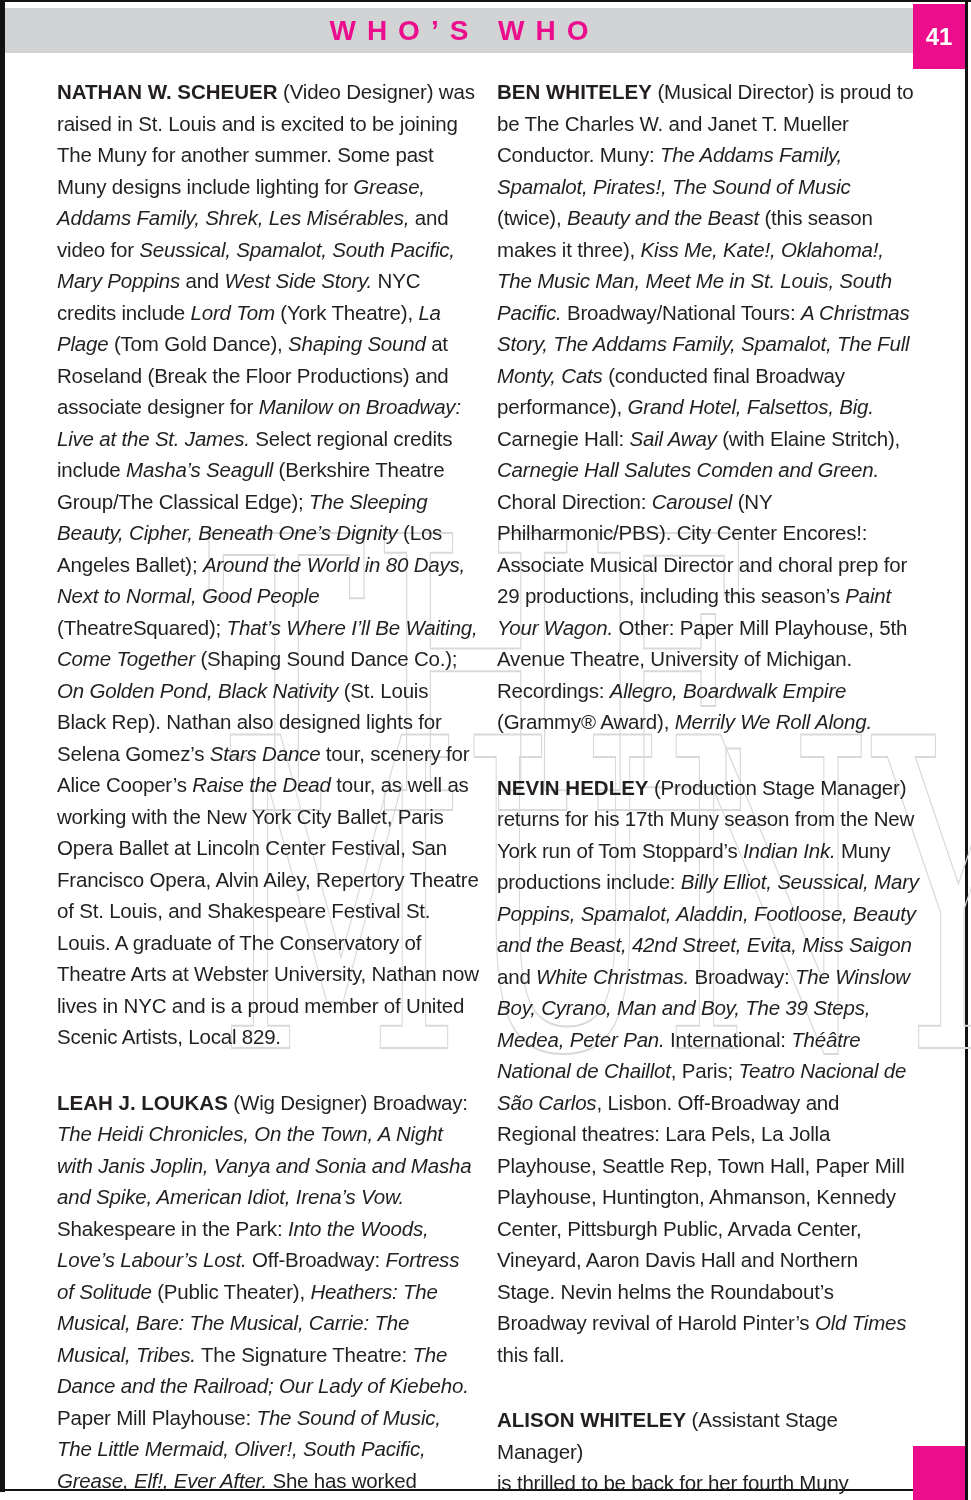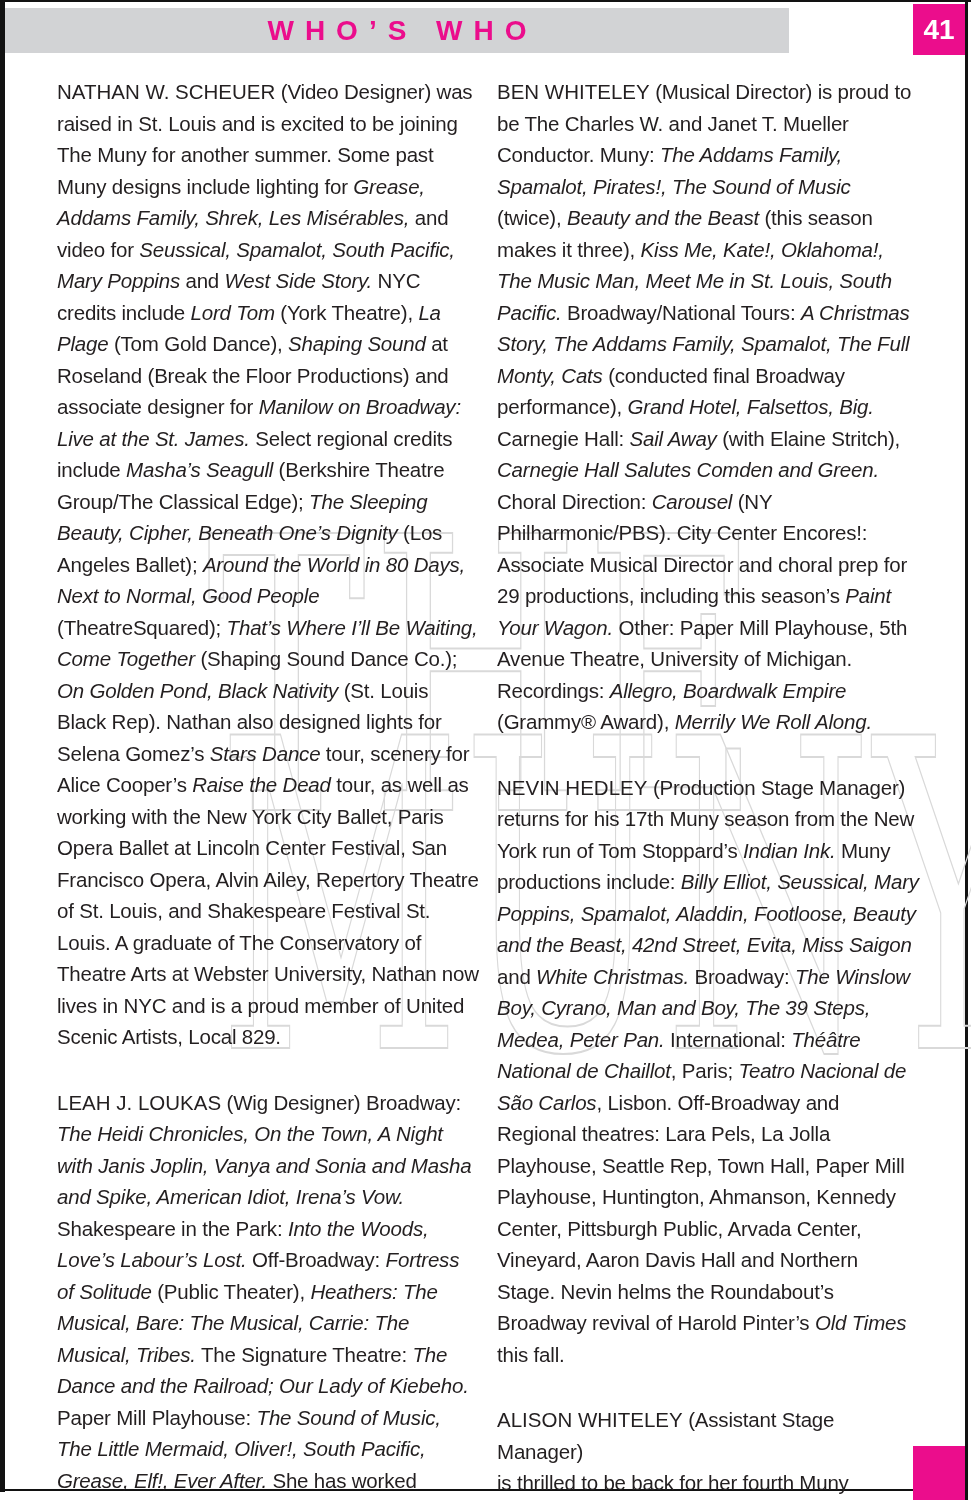--- a/index.html
+++ b/index.html
@@ -10,52 +10,52 @@
   }
   
   .edge{position:absolute;background:#121212;}
   .edge-top{left:0;top:0;width:971px;height:2px;}
   .edge-left{left:0;top:0;width:5px;height:1492px;}
   .edge-right{left:965px;top:0;width:3px;height:1500px;}
   .edge-bottom{left:0;top:1489px;width:913px;height:2px;}
 
   
   .header-bar{
-    position:absolute;left:5px;top:8px;width:784px;height:45px;
+    position:absolute;left:5px;top:8px;width:908px;height:45px;
     background:#d2d3d5;display:flex;align-items:center;justify-content:center;
   }
   .header-title{
     font-weight:bold;font-size:28px;letter-spacing:11px;
     color:#eb0d8c;white-space:nowrap;padding-left:11px;
   }
   .page-badge{
-    position:absolute;left:913px;top:4px;width:52px;height:51px;
+    position:absolute;left:913px;top:4px;width:52px;height:65px;
     background:#eb0d8c;color:#ffffff;display:flex;align-items:center;justify-content:center;
-    font-weight:bold;font-size:28px;
+    font-weight:bold;font-size:24px;
   }
 
   
   .wm{
     position:absolute;left:0;width:971px;text-align:center;z-index:0;
     font-family:"DejaVu Serif",serif;line-height:1;color:transparent;
     -webkit-text-stroke:2px #d9d9d9;pointer-events:none;white-space:nowrap;
   }
   .wm-the{top:489px;font-size:380px;letter-spacing:0.02em;transform:scaleX(0.63);}
   .wm-muny{top:684px;font-size:430px;letter-spacing:0.01em;transform:scaleX(0.55);}
 
   
   .col{
     position:absolute;top:76px;width:422px;z-index:1;
     color:#231f20;font-size:20.5px;line-height:31.5px;letter-spacing:-0.2px;
     text-align:left;
   }
   .col-left{left:57px;}
   .col-right{left:497px;}
   .bio{margin:0 0 34px 0;}
-  .bio-name{font-weight:normal;letter-spacing:0;}
+  .bio-name{font-weight:bold;letter-spacing:0;}
   .bio-role{}
   .seg-i{font-style:italic;}
 
   .corner-block{
     position:absolute;left:913px;top:1446px;width:52px;height:54px;background:#eb0d8c;
   }
 </style>
 </head>
 <body>
 

